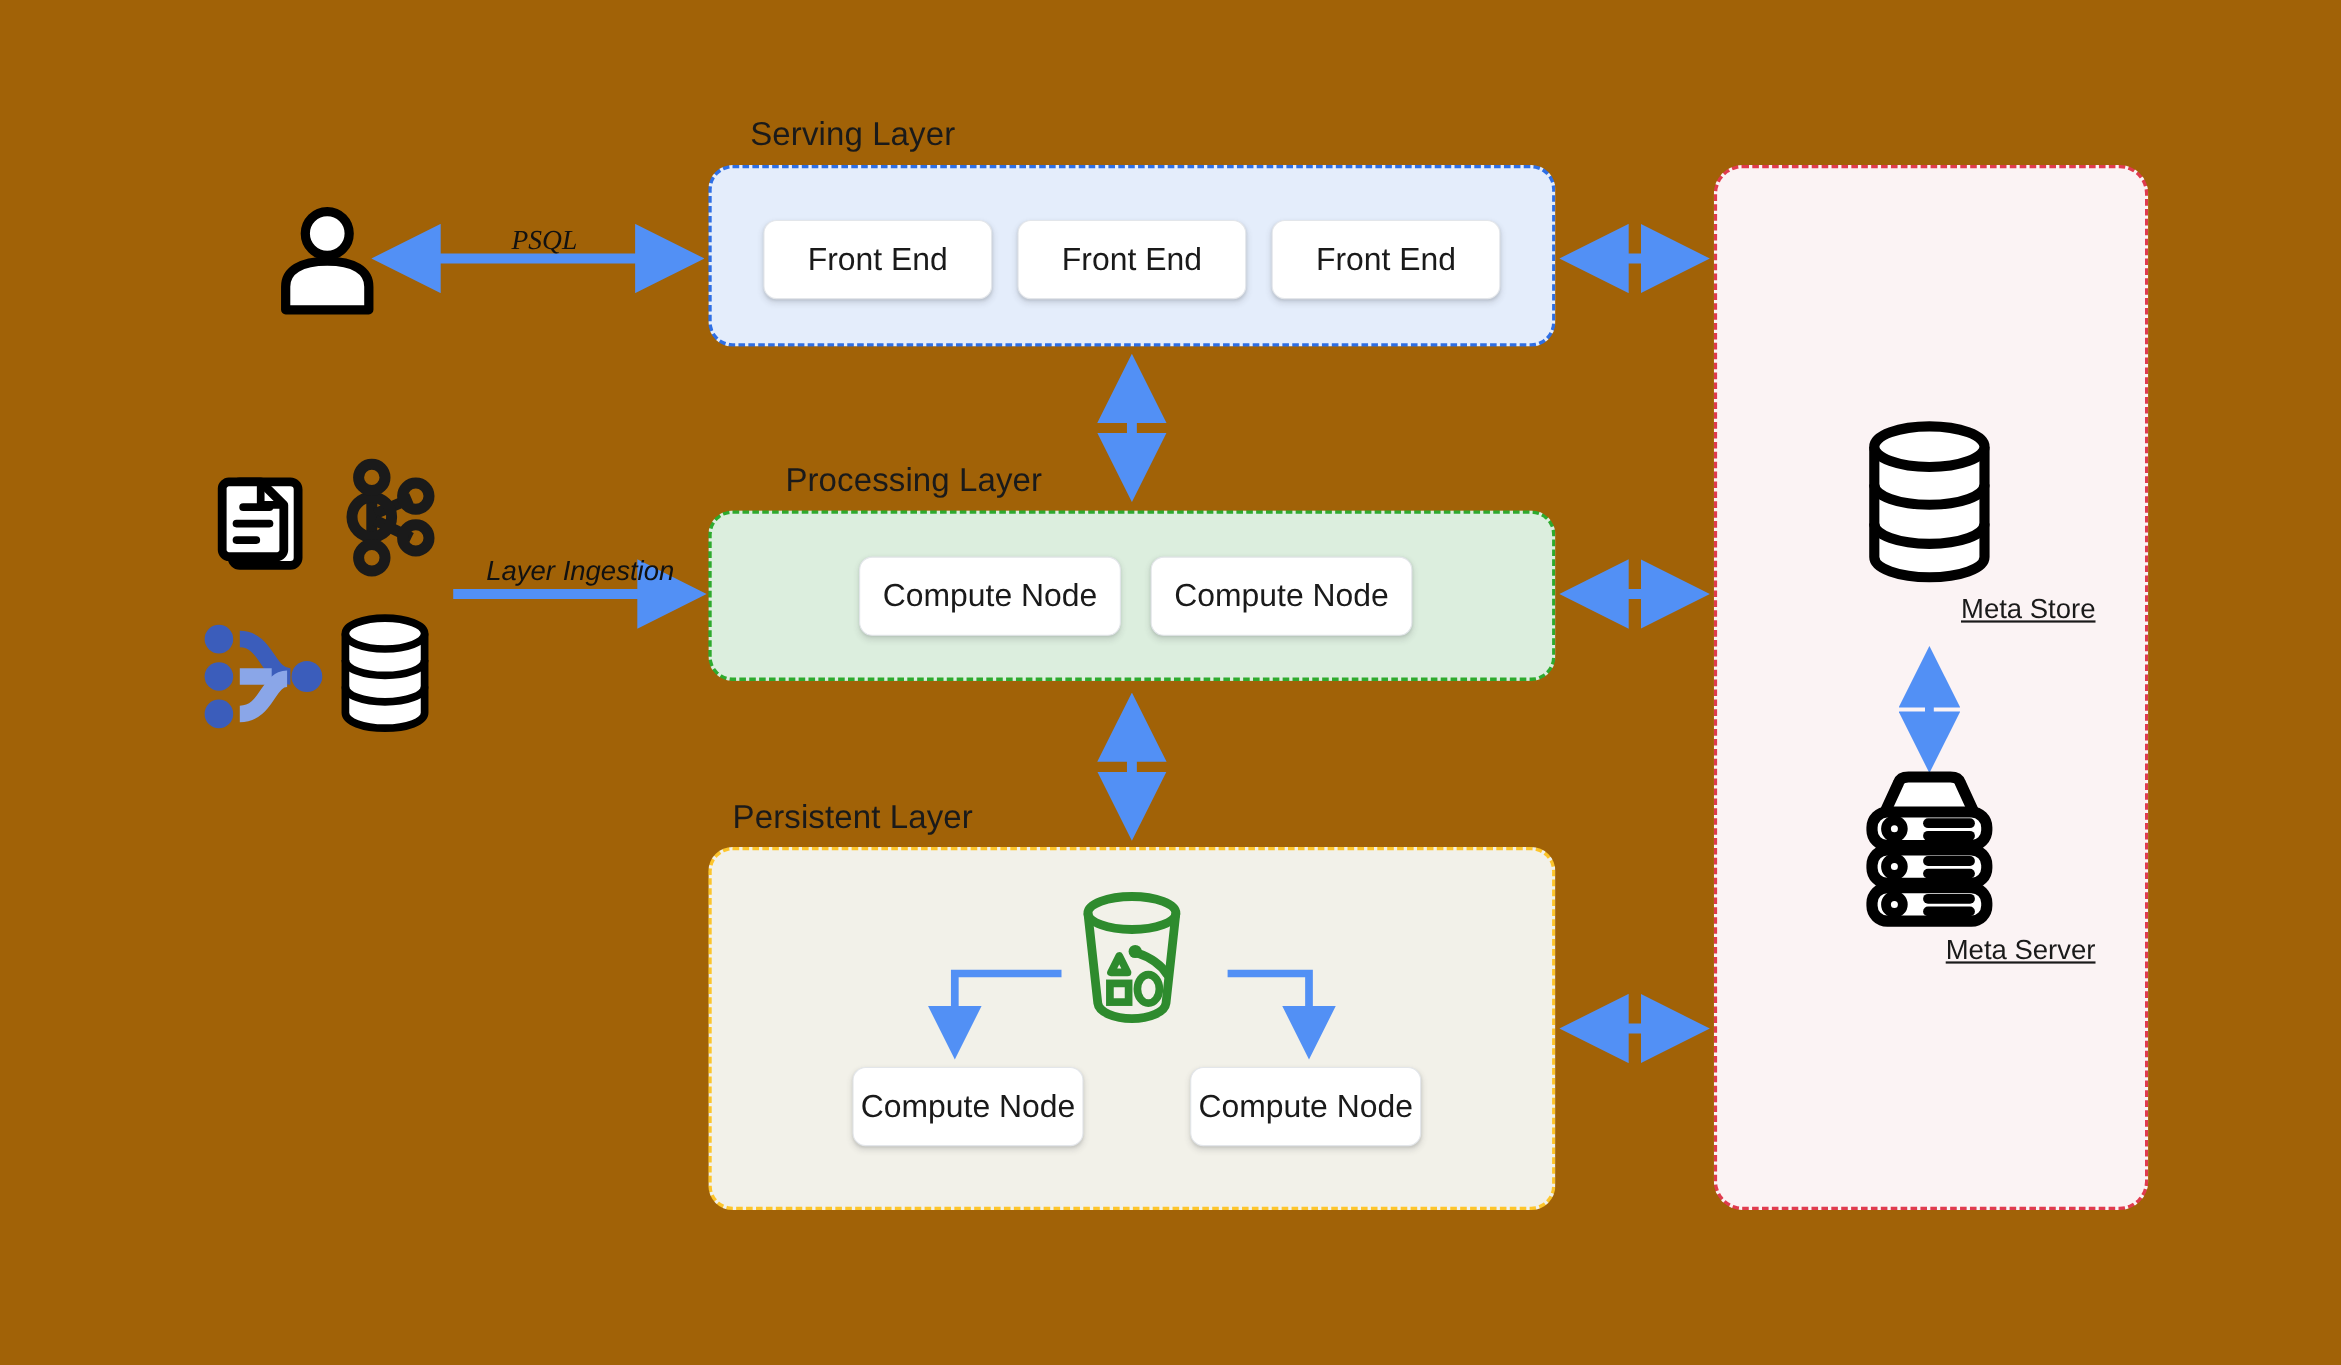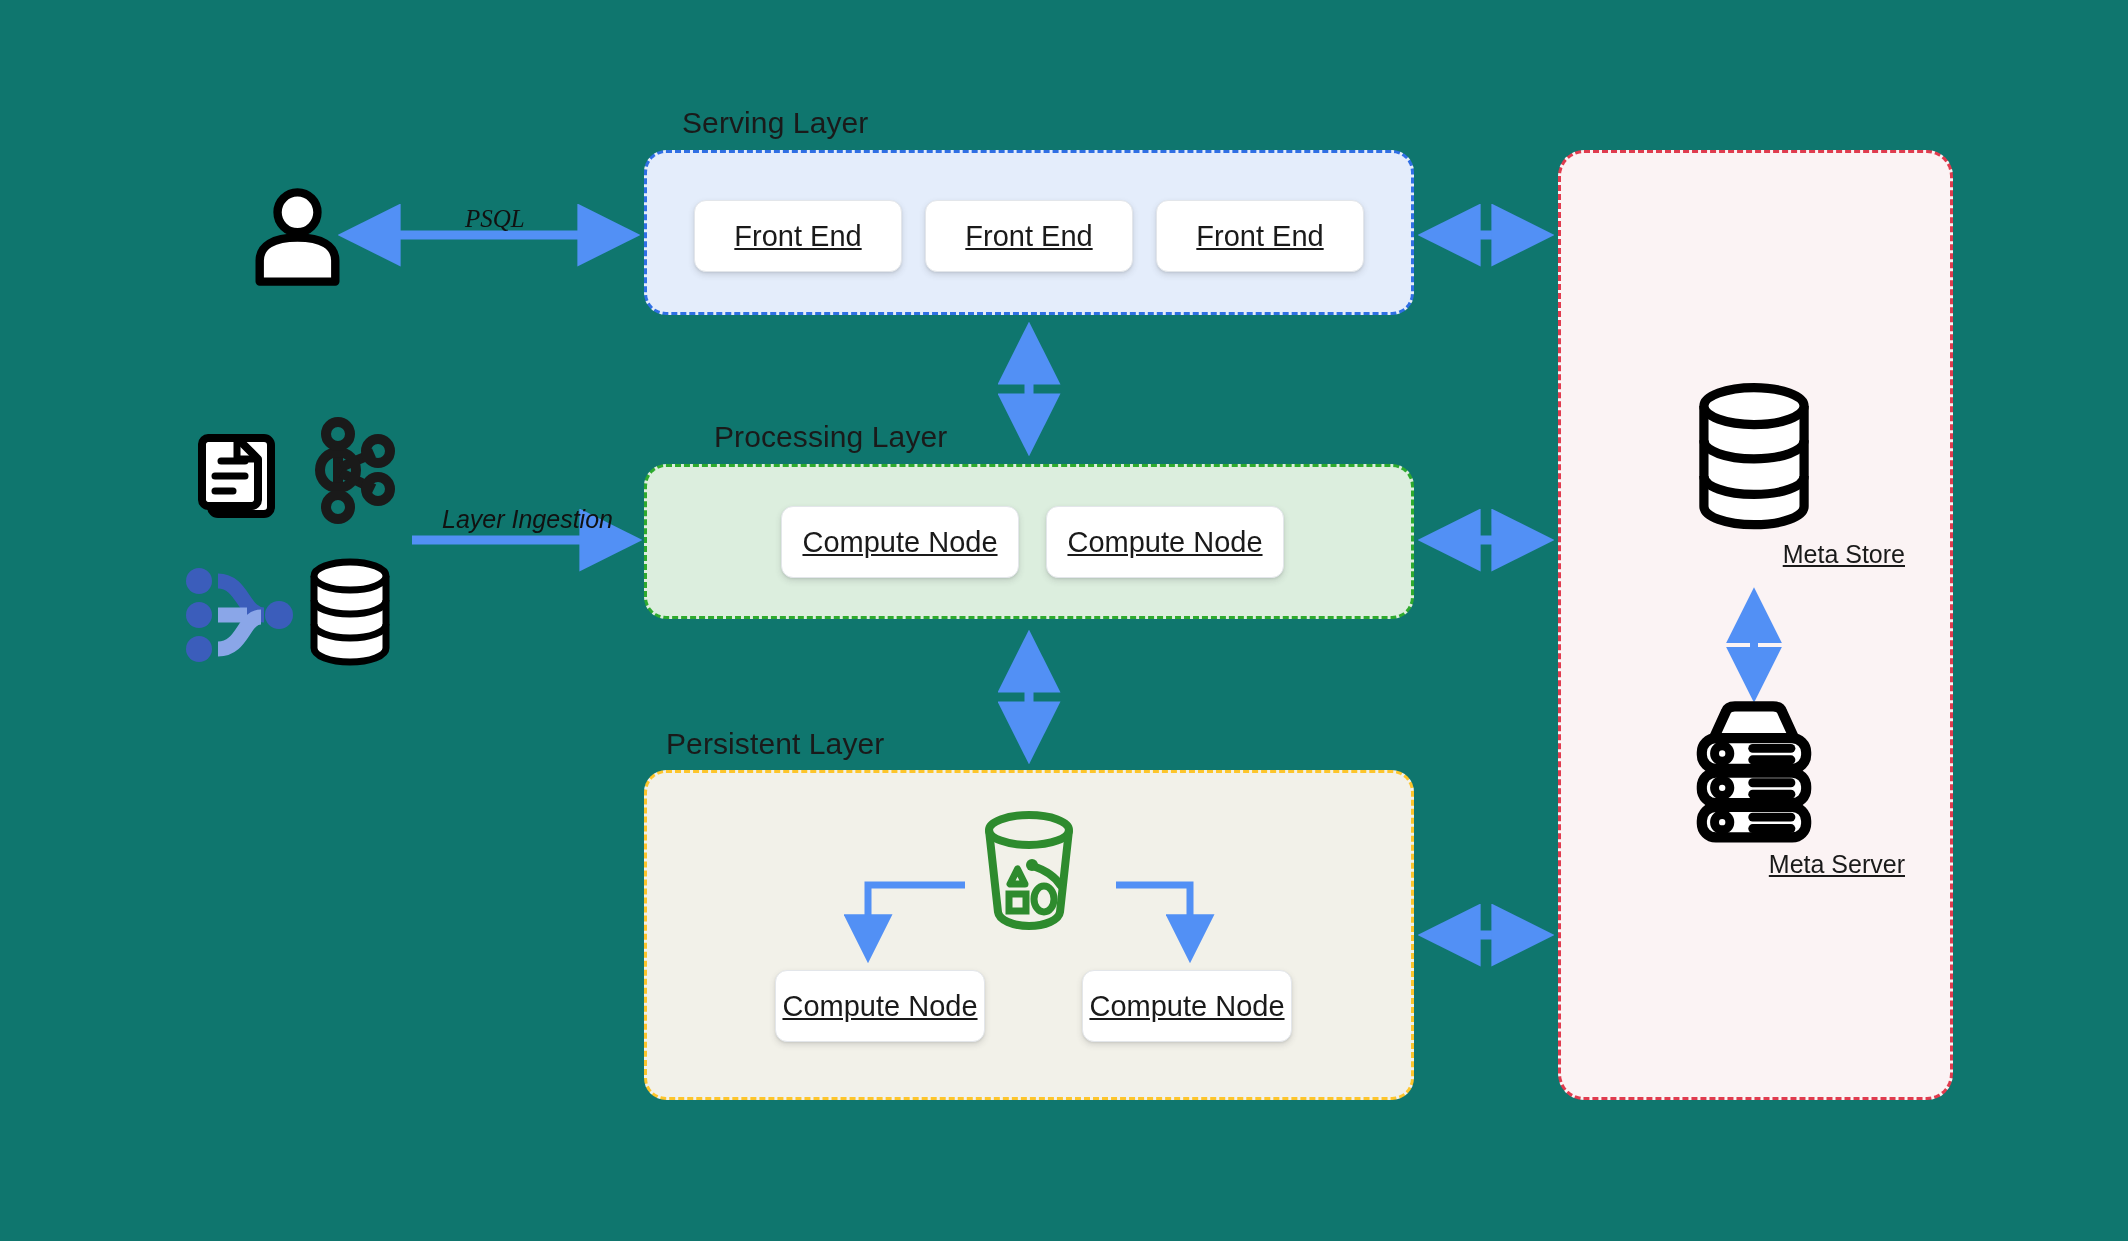--- a/index.html
+++ b/index.html
@@ -7,21 +7,21 @@
     width: 2128px;
     height: 1241px;
     background: #eef3f8;
     font-family: "Liberation Sans", sans-serif;
     overflow: hidden;
   }
   #canvas {
     position: relative;
     width: 2128px;
     height: 1241px;
-    background: #0f766e;
+    background: #a16207;
   }
 
   
   .layer-box {
     position: absolute;
     border-radius: 22px;
     border-style: dashed;
     border-width: 3px;
   }
   .layer-serving {
@@ -65,21 +65,20 @@
     background: #ffffff;
     border: 1px solid #e3e6ea;
     border-radius: 12px;
     display: flex;
     align-items: center;
     justify-content: center;
     font-size: 29px;
     color: #1a1a1a;
     box-shadow: 0 3px 6px rgba(60,64,67,0.16), 0 1px 2px rgba(60,64,67,0.10);
     white-space: nowrap;
-    text-decoration: underline;
   }
   .fe1 { left: 694px; top: 200px; width: 208px; height: 72px; }
   .fe2 { left: 925px; top: 200px; width: 208px; height: 72px; }
   .fe3 { left: 1156px; top: 200px; width: 208px; height: 72px; }
   .cn1 { left: 781px; top: 506px; width: 238px; height: 72px; }
   .cn2 { left: 1046px; top: 506px; width: 238px; height: 72px; }
   .cn3 { left: 775px; top: 970px; width: 210px; height: 72px; }
   .cn4 { left: 1082px; top: 970px; width: 210px; height: 72px; }
 
   

